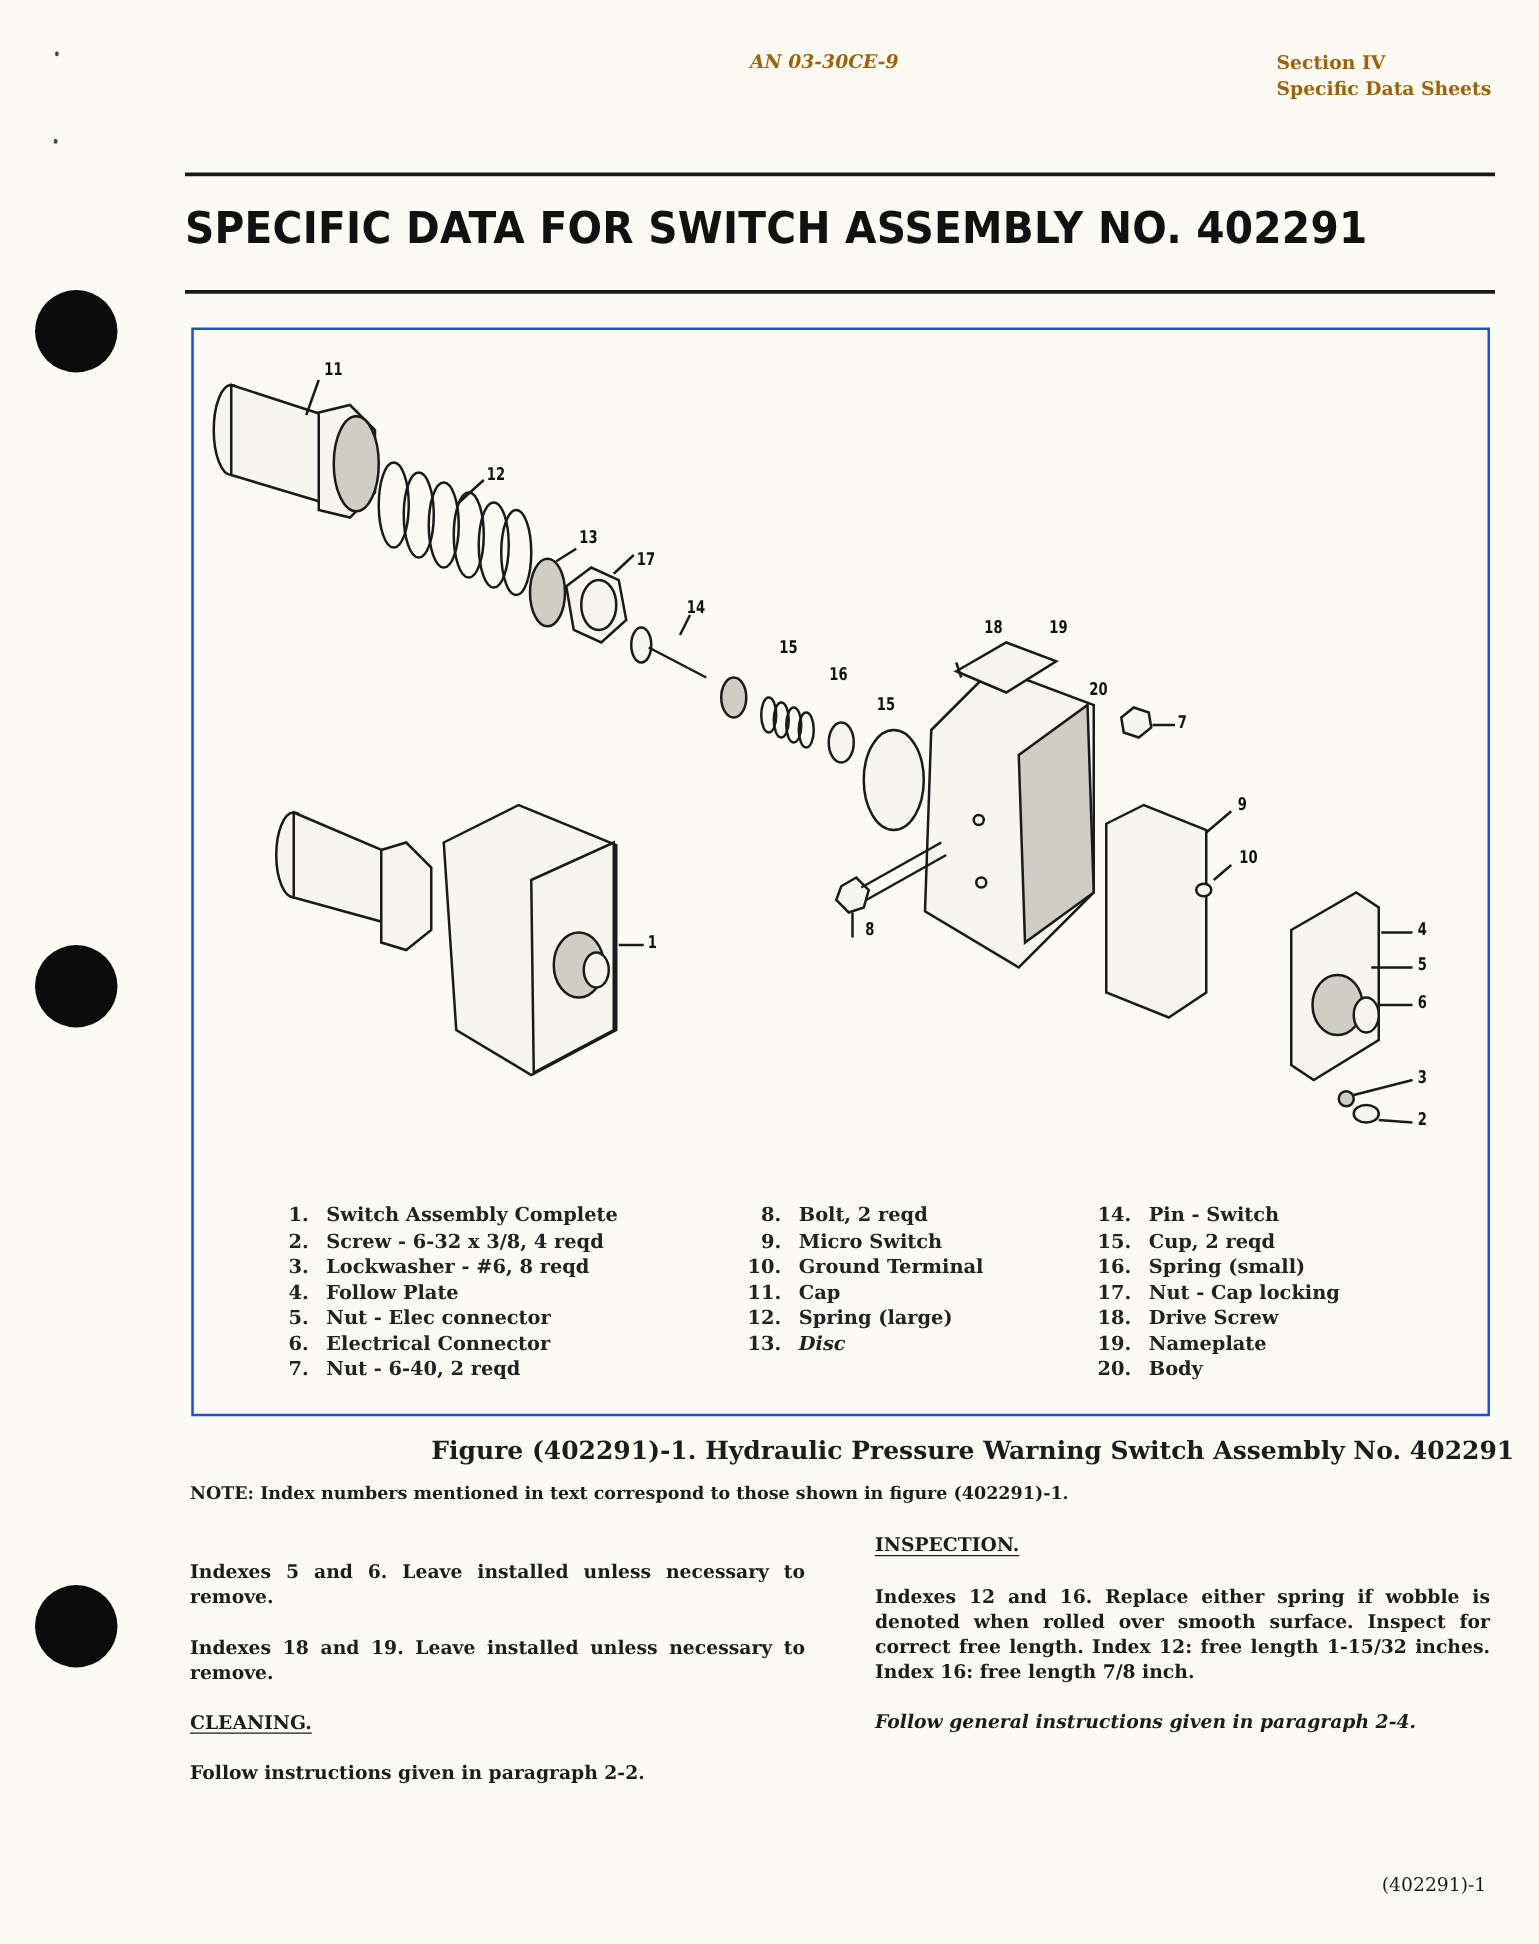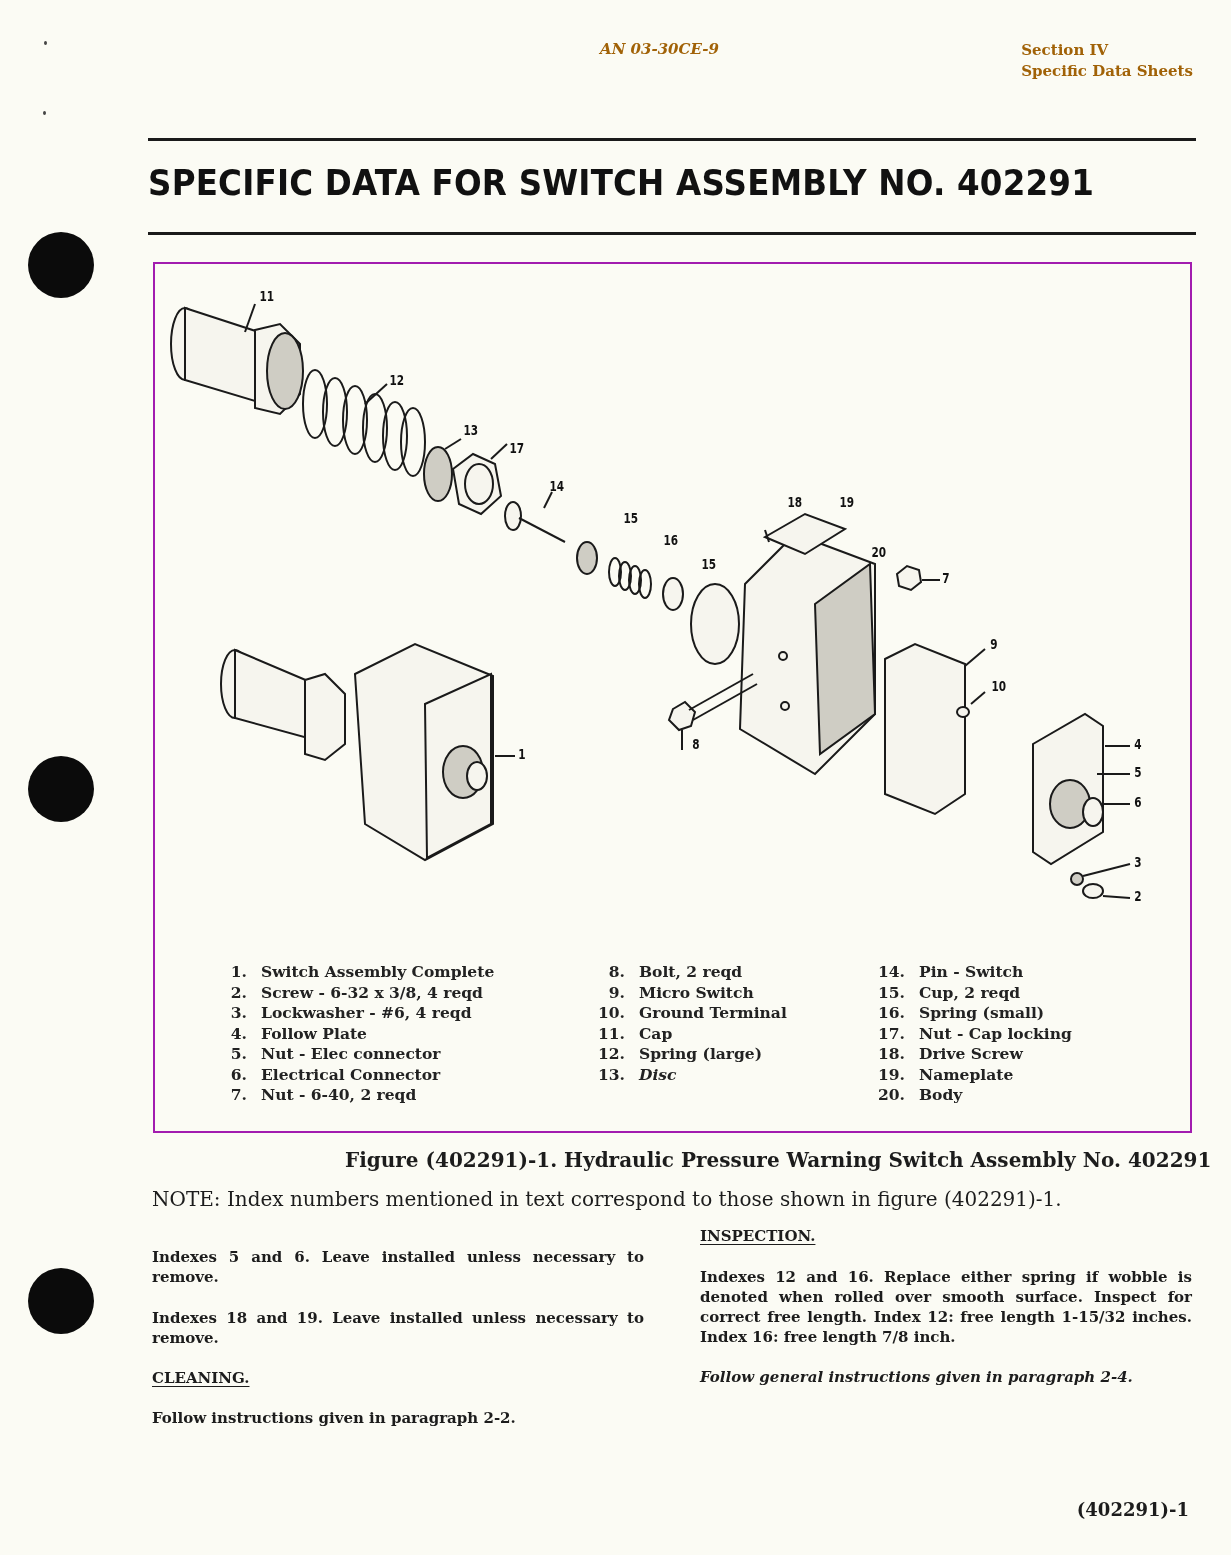--- a/index.html
+++ b/index.html
@@ -14,31 +14,31 @@
     .hdr { font-family:"DejaVu Serif", serif; font-weight:bold; font-size:15px; color:#a16207; }
     .hdr-center { left:600px; top:40px; font-style:italic; font-weight:bold; }
     .hdr-right { right:38px; top:40px; text-align:left; line-height:21px; }
     .rule { position:absolute; left:148px; width:1048px; height:3px; background:#1a1a1a; }
     .title {
       position:absolute; left:148px; top:163px; width:1048px;
       font-family:"DejaVu Sans", sans-serif; font-weight:bold; font-size:35px;
       letter-spacing:0.2px; color:#111; transform:scaleX(0.93); transform-origin:left;
       white-space:nowrap;
     }
-    .figure { position:absolute; left:153px; top:262px; width:1039px; height:871px; border:2px solid #a21caf; box-sizing:border-box; }
+    .figure { position:absolute; left:153px; top:262px; width:1039px; height:871px; border:2px solid #1d4ed8; box-sizing:border-box; }
     .callout { position:absolute; font-family:"DejaVu Sans", sans-serif; font-weight:bold; font-size:14px; color:#111; transform:scaleX(0.75); }
     .legend { position:absolute; font-size:15.5px; line-height:20.5px; font-weight:bold; color:#222; }
     .legend .row { display:flex; white-space:nowrap; }
     .legend .num { width:40px; text-align:right; padding-right:14px; box-sizing:content-box; }
     .caption { position:absolute; left:345px; top:1148px; font-size:20px; font-weight:bold; }
-    .note { position:absolute; left:152px; top:1187px; font-size:20px; font-weight:normal; }
+    .note { position:absolute; left:152px; top:1187px; font-size:14px; font-weight:bold; }
     .col { position:absolute; width:492px; font-size:15px; line-height:20px; font-weight:bold; }
     .col h3 { margin:0; font-size:15px; font-weight:bold; text-decoration:underline; text-underline-offset:3px; }
     .col p { margin:0; text-align:justify; }
-    .footer { position:absolute; right:42px; top:1499px; font-size:18px; font-weight:bold;margin-left:18px; }
+    .footer { position:absolute; right:42px; top:1499px; font-size:15px; font-weight:normal;margin-left:18px; }
     svg .ln { stroke:#1a1a1a; stroke-width:2; fill:none; }
     svg .fl { stroke:#1a1a1a; stroke-width:2; fill:#f6f5ee; }
     svg .dk { stroke:#1a1a1a; stroke-width:2; fill:#cfcdc4; }
   </style>
 </head>
 <body>
 
 <div class="speck" style="left:44px;top:41px;"></div>
 <div class="speck" style="left:43px;top:111px;"></div>
 <div class="hole" style="left:28px;top:232px;"></div>
@@ -169,21 +169,21 @@
     <div class="row">
         <span class="num">1.</span>
         <span>Switch Assembly Complete</span>
       </div>
     <div class="row">
         <span class="num">2.</span>
         <span>Screw - 6-32 x 3/8,  4 reqd</span>
       </div>
     <div class="row">
         <span class="num">3.</span>
-        <span>Lockwasher - #6,  4 reqd</span>
+        <span>Lockwasher - #6,  8 reqd</span>
       </div>
     <div class="row">
         <span class="num">4.</span>
         <span>Follow Plate</span>
       </div>
     <div class="row">
         <span class="num">5.</span>
         <span>Nut  - Elec connector</span>
       </div>
     <div class="row">

